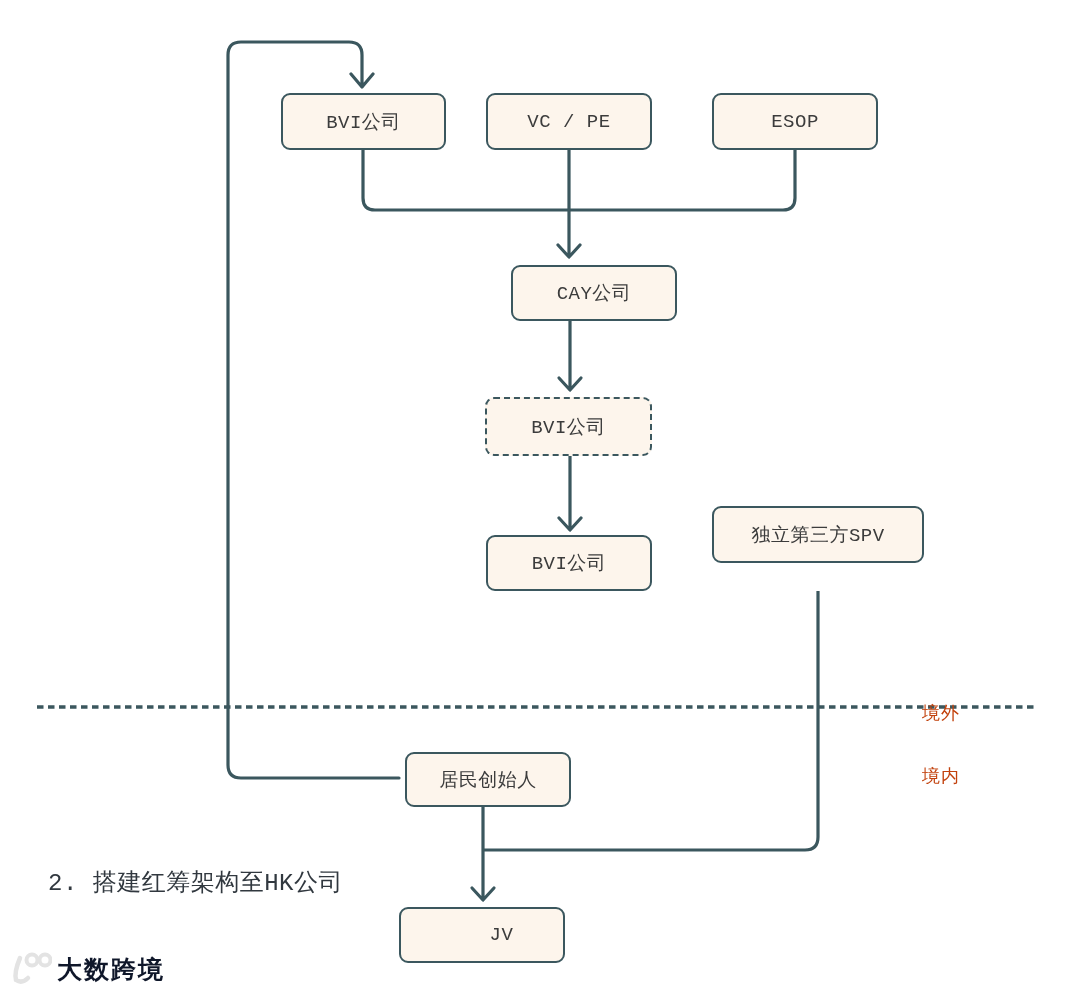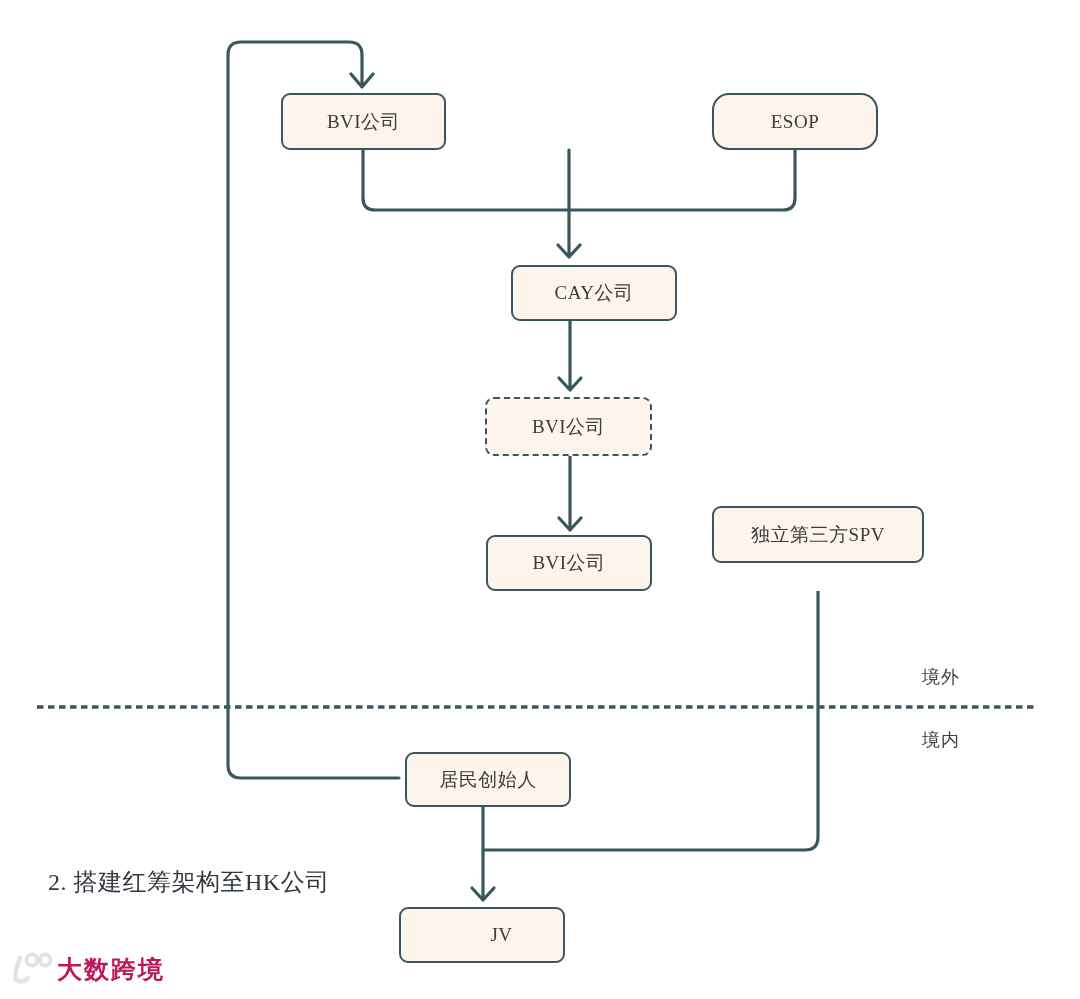--- a/index.html
+++ b/index.html
@@ -1,58 +1,58 @@
 <!DOCTYPE html>
 <html><head>
 <meta charset="utf-8">
 <style>
   html,body{margin:0;padding:0;background:#ffffff;}
   .canvas{
     position:relative;
     width:1044px;height:999px;
     background:#ffffff;
-    font-family:Liberation Serif, serif;
+    font-family:Liberation Mono, monospace;
     overflow:hidden;
   }
   .wires{position:absolute;left:0;top:0;width:1080px;height:999px;}
   .node{
     position:absolute;
     box-sizing:border-box;
     background:#fdf5ec;
     border:2.5px solid #3b575e;
     border-radius:9px;
     display:flex;align-items:center;justify-content:center;
     font-size:19px;color:#3c3c3c;
     letter-spacing:0.5px;
     white-space:nowrap;
   }
   .node.dashed{border-style:dashed;}
   .node-bvi-top {left:281px;top:93px;width:165px;height:57px;}
   .node-vcpe    {left:486px;top:93px;width:166px;height:57px;}
-  .node-esop    {left:712px;top:93px;width:166px;height:57px;border-radius:17px;}
+  .node-esop    {left:712px;top:93px;width:166px;height:57px;}
   .node-cay     {left:487px;top:265px;width:166px;height:56px;margin-left:24px;}
   .node-bvi-mid {left:485px;top:397px;width:167px;height:59px;}
   .node-hk      {left:486px;top:535px;width:166px;height:56px;}
   .node-spv     {left:712px;top:506px;width:212px;height:57px;}
   .node-founder {left:405px;top:752px;width:166px;height:55px;}
   .node-jv      {left:399px;top:907px;width:166px;height:56px;padding-left:39px;}
   .region-label{
     position:absolute;
-    font-size:18px;color:#404040;letter-spacing:1px;
+    font-size:18px;color:#c2410c;letter-spacing:1px;margin-top:36px;
   }
   .label-offshore{left:922px;top:665px;}
   .label-onshore{left:922px;top:728px;}
   .caption{
     position:absolute;left:48px;top:842px;
     font-size:24px;color:#31383f;letter-spacing:0.5px;margin-top:24px;
   }
   .watermark{
     position:absolute;left:8px;top:950px;
     display:flex;align-items:center;gap:5px;
-    color:#be185d;
+    color:#0f172a;
   }
   .watermark-text{
     font-size:25px;font-weight:bold;letter-spacing:2px;
     text-shadow:0 0 2px #ffffff;
   }
 </style>
 </head>
 <body>
 
 <div class="canvas">
@@ -71,20 +71,23 @@
 
     <path d="M 818 591 V 837 Q 818 850 805 850 H 483" stroke-width="3.2" fill="none" stroke-linejoin="round" stroke="#3b575e"></path>
 
     <path d="M 483 807 V 898 M 472 888 L 483 900 L 494 888" stroke-width="3.2" fill="none" stroke-linejoin="round" stroke-linecap="round" stroke="#3b575e"></path>
 
     <path d="M 37 707 H 1038" stroke-width="3.4" fill="none" stroke-dasharray="6.5 4.5" stroke="#3b575e"></path>
   </svg>
 
   <div class="node node-bvi-top">
     <span>BVI公司</span>
+  </div>
+  <div class="node node-vcpe">
+    <span>VC / PE</span>
   </div>
   <div class="node node-esop">
     <span>ESOP</span>
   </div>
   <div class="node node-cay">
     <span>CAY公司</span>
   </div>
   <div class="node dashed node-bvi-mid">
     <span>BVI公司</span>
   </div>

